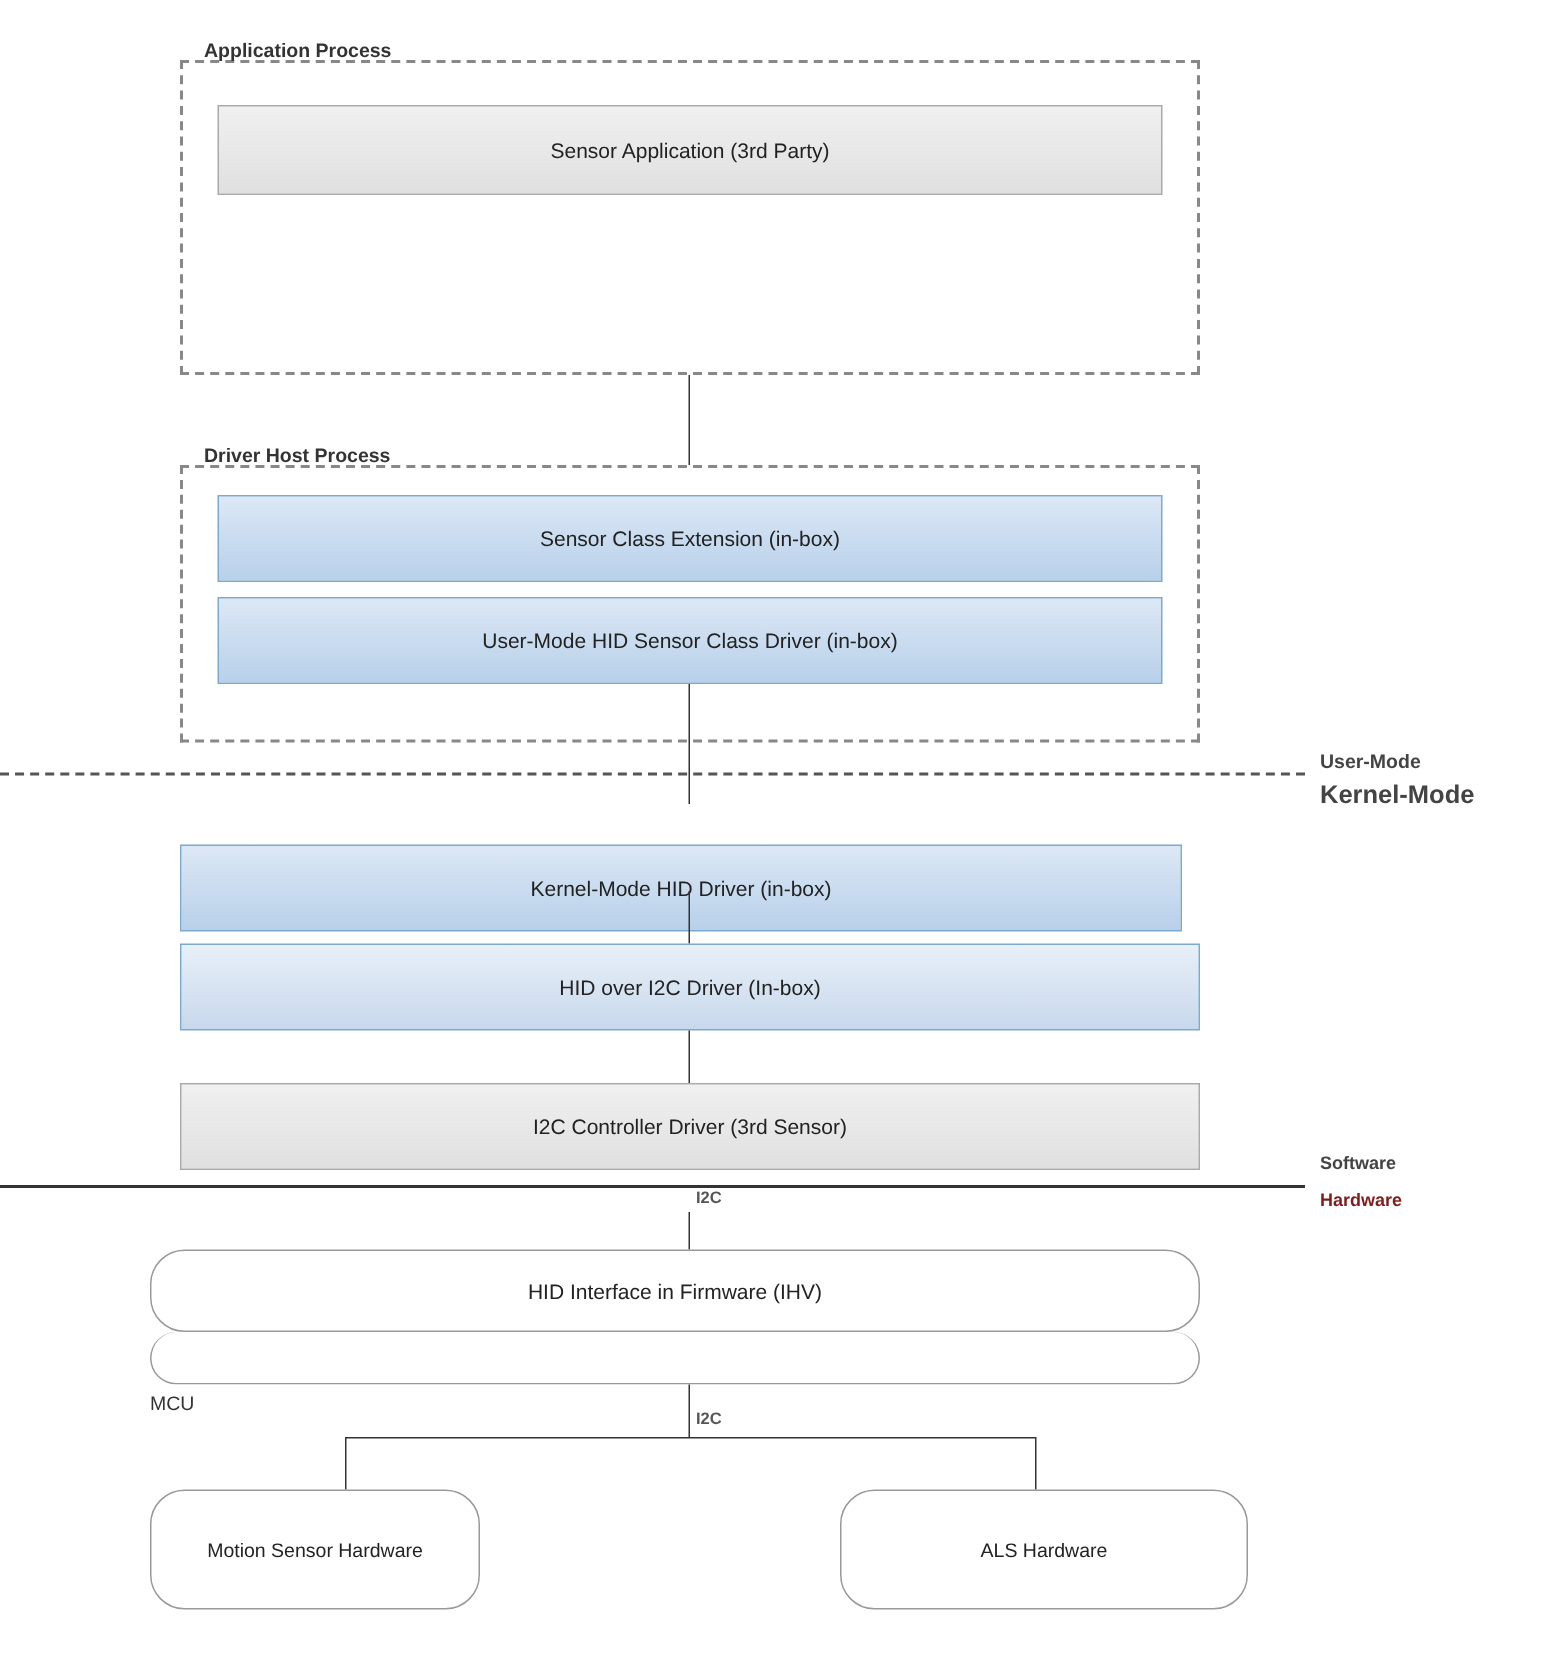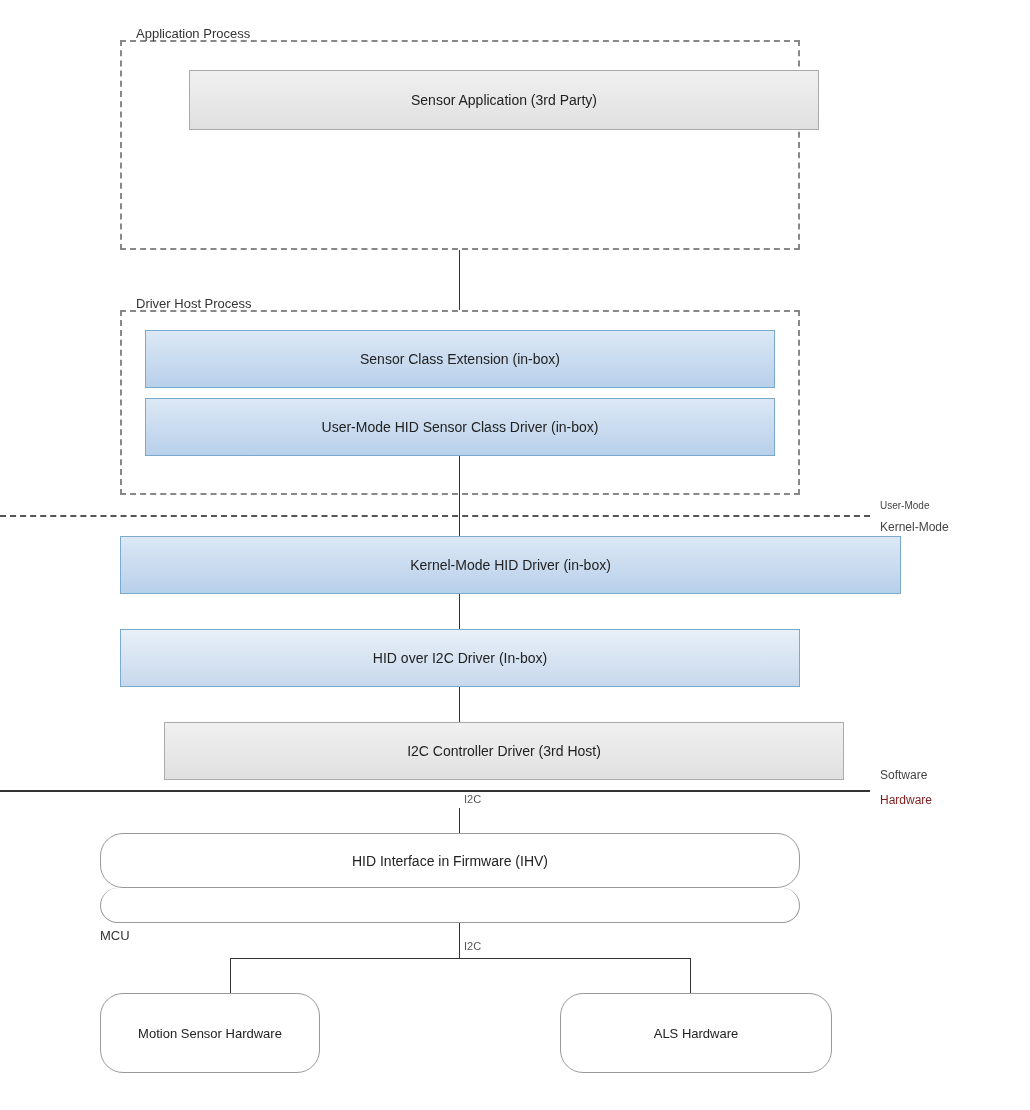--- a/index.html
+++ b/index.html
@@ -44,34 +44,34 @@
     }
 
     .light-blue-gradient {
       background: linear-gradient(to bottom, #e8f0f8, #c8d8ec);
       border-color: #7aaace;
     }
 
     .gray-gradient {
       background: linear-gradient(to bottom, #f0f0f0, #e0e0e0);
       border-color: #aaa;
-      margin-left: 44px;
     }
 
     .white-box {
       background: #fff;
       border-color: #999;
       border-radius: 23px;
     }
 
     
     .label {
       position: absolute;
       font-size: 13px;
       color: #333;
+      font-weight: bold;
     }
 
     .dashed-line {
       position: absolute;
       border-top: 2px dashed #555;
     }
 
     
     .v-line {
       position: absolute;
@@ -110,39 +110,39 @@
 
   <div class="component-box blue-gradient" style="left: 145px; top: 398px; width: 630px; height: 58px;">
     <span>User-Mode HID Sensor Class Driver (in-box)</span>
   </div>
 
   <div class="component-box blue-gradient" style="left: 145px; top: 330px; width: 630px; height: 58px;">
     <span>Sensor Class Extension (in-box)</span>
   </div>
 
   <div class="dashed-line" style="left: 0; top: 515px; width: 870px;"></div>
-  <span class="label" style="left: 880px; top: 500px; font-size: 10px; color: #444;">User-Mode</span>
-  <span class="label" style="left: 880px; top: 520px; font-size: 12px; color: #444;">Kernel-Mode</span>
+  <span class="label" style="left: 880px; top: 500px; font-size: 13px; color: #444;">User-Mode</span>
+  <span class="label" style="left: 880px; top: 520px; font-size: 17px; color: #444;">Kernel-Mode</span>
 
   <div class="v-line" style="left: 459px; top: 456px; height: 80px;"></div>
 
-  <div class="component-box blue-gradient" style="left: 120px; top: 536px; width: 781px; height: 58px;">
+  <div class="component-box blue-gradient" style="left: 120px; top: 563px; width: 668px; height: 58px;">
     <span>Kernel-Mode HID Driver (in-box)</span>
   </div>
 
   <div class="v-line" style="left: 459px; top: 594px; height: 35px;"></div>
 
   <div class="component-box light-blue-gradient" style="left: 120px; top: 629px; width: 680px; height: 58px;">
     <span>HID over I2C Driver (In-box)</span>
   </div>
 
   <div class="v-line" style="left: 459px; top: 687px; height: 35px;"></div>
 
   <div class="component-box gray-gradient" style="left: 120px; top: 722px; width: 680px; height: 58px;">
-    <span>I2C Controller Driver (3rd Host)</span>
+    <span>I2C Controller Driver (3rd Sensor)</span>
   </div>
 
   <span class="label" style="left: 880px; top: 768px; font-size: 12px; color: #444;">Software</span>
 
   <div style="position:absolute; left:0; top:790px; width:870px; border-top:2px solid #333;"></div>
 
   <span class="label" style="left: 880px; top: 793px; font-size: 12px; color: #7f1d1d;">Hardware</span>
 
   <span class="label small-text" style="left: 464px; top: 793px;">I2C</span>
 

